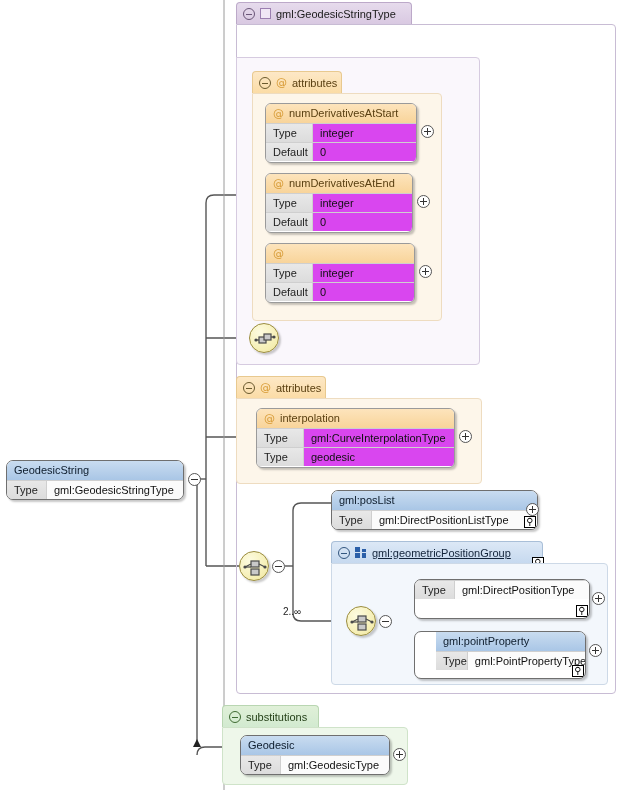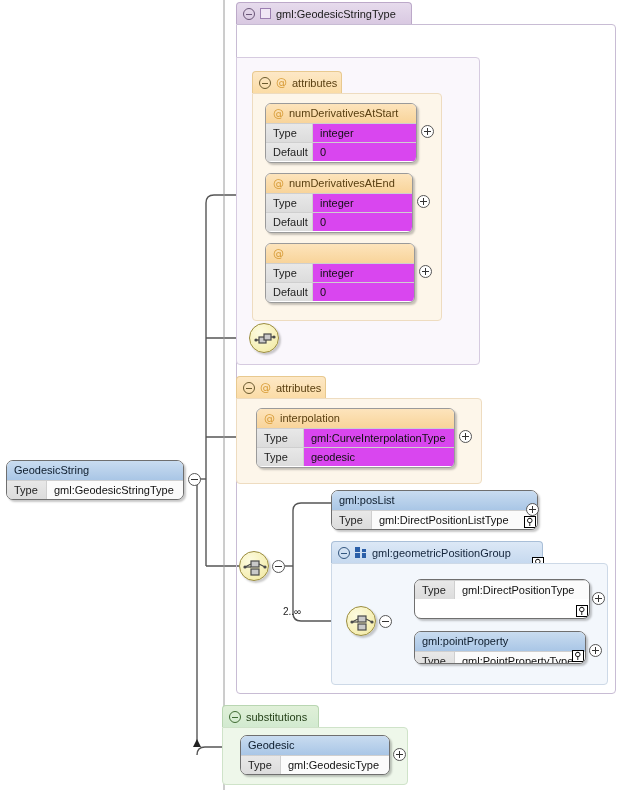--- a/index.html
+++ b/index.html
@@ -378,21 +378,21 @@
     </div>
     <div class="node-row">
       <span class="k" style="width:40px;">Type</span>
       <span class="v">gml:DirectPositionListType</span>
     </div>
     <div class="linkarrow">⚲</div>
   </div>
   <div class="pm plus" style="left:526px; top:503px;"></div>
 
   <div class="grp abs" style="left:331px; top:541px; width:277px; height:144px;">
-    <div class="grp-tab tab-blue" style="width:212px;">
+    <div class="grp-tab tab-blue" style="width:212px;text-decoration:underline;">
       <span class="tabpm"></span>
       <span class="grp-icon">
           <i></i>
           <i></i>
           <i></i>
           <i></i>
         </span>
       <span>gml:geometricPositionGroup</span>
       <span class="linkarrow" style="right:-2px; bottom:-6px;">⚲</span>
     </div>
@@ -418,21 +418,21 @@
 
   <div class="node el" style="left:414px; top:579px; width:176px; height:40px;">
     <div class="node-row">
       <span class="k" style="width:40px;">Type</span>
       <span class="v">gml:DirectPositionType</span>
     </div>
     <div class="linkarrow">⚲</div>
   </div>
   <div class="pm plus" style="left:592px; top:592px;"></div>
 
-  <div class="node el" style="left:414px; top:631px; width:172px; height:33px;">
+  <div class="node el" style="left:414px; top:631px; width:172px; height:48px;padding-left:21px;">
     <div class="node-hdr">
       <span>gml:pointProperty</span>
     </div>
     <div class="node-row">
       <span class="k" style="width:40px;">Type</span>
       <span class="v">gml:PointPropertyType</span>
     </div>
     <div class="linkarrow">⚲</div>
   </div>
   <div class="pm plus" style="left:589px; top:644px;"></div>

